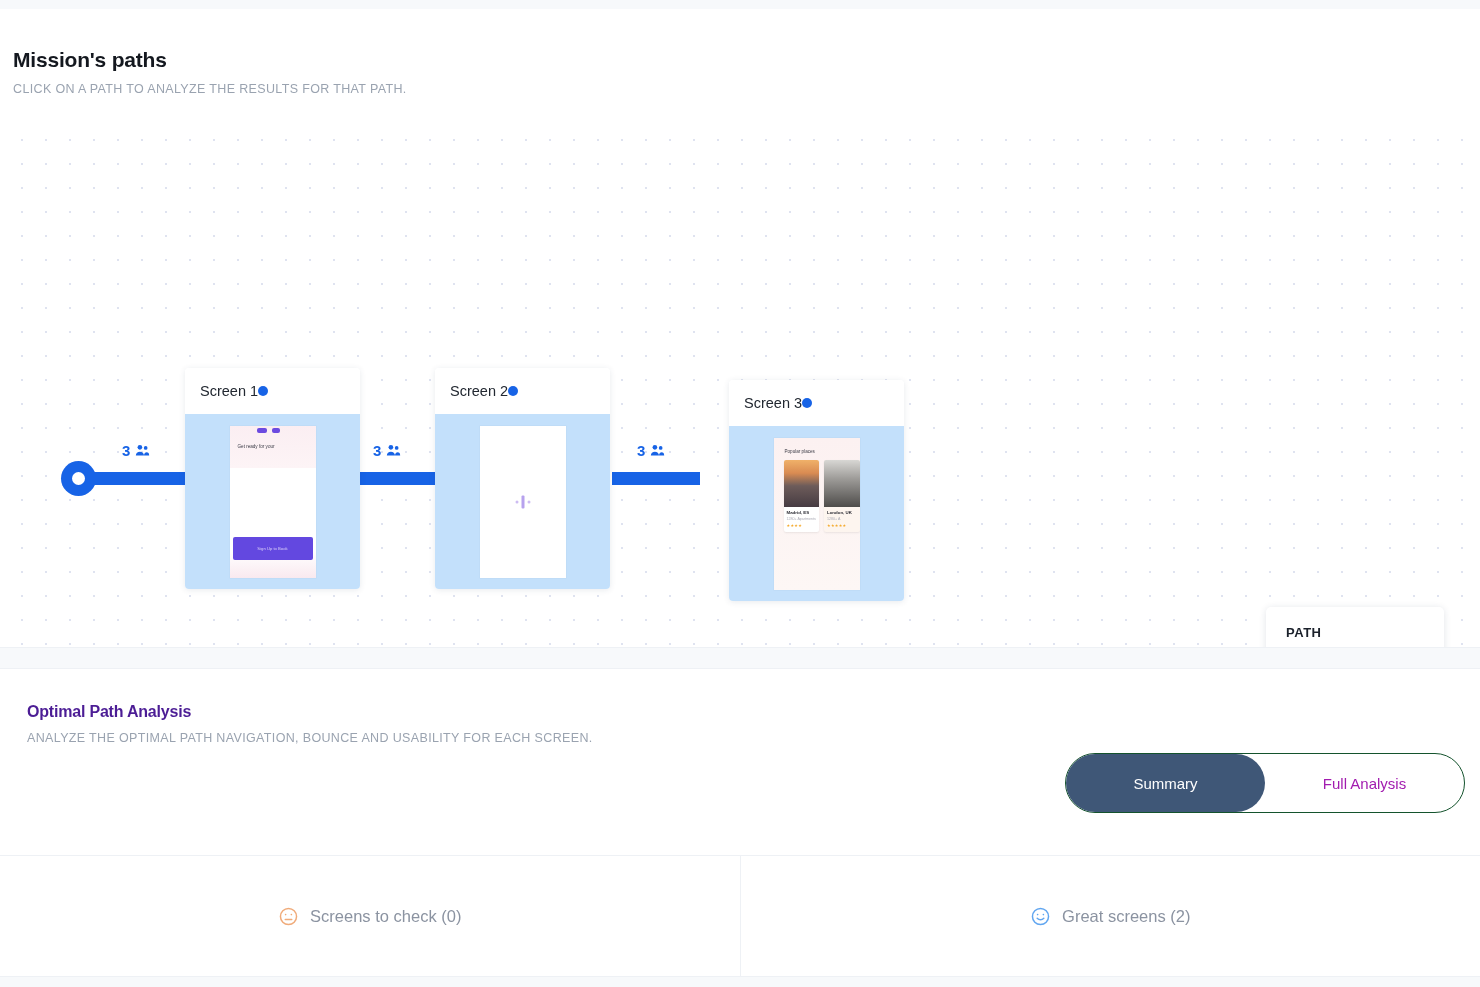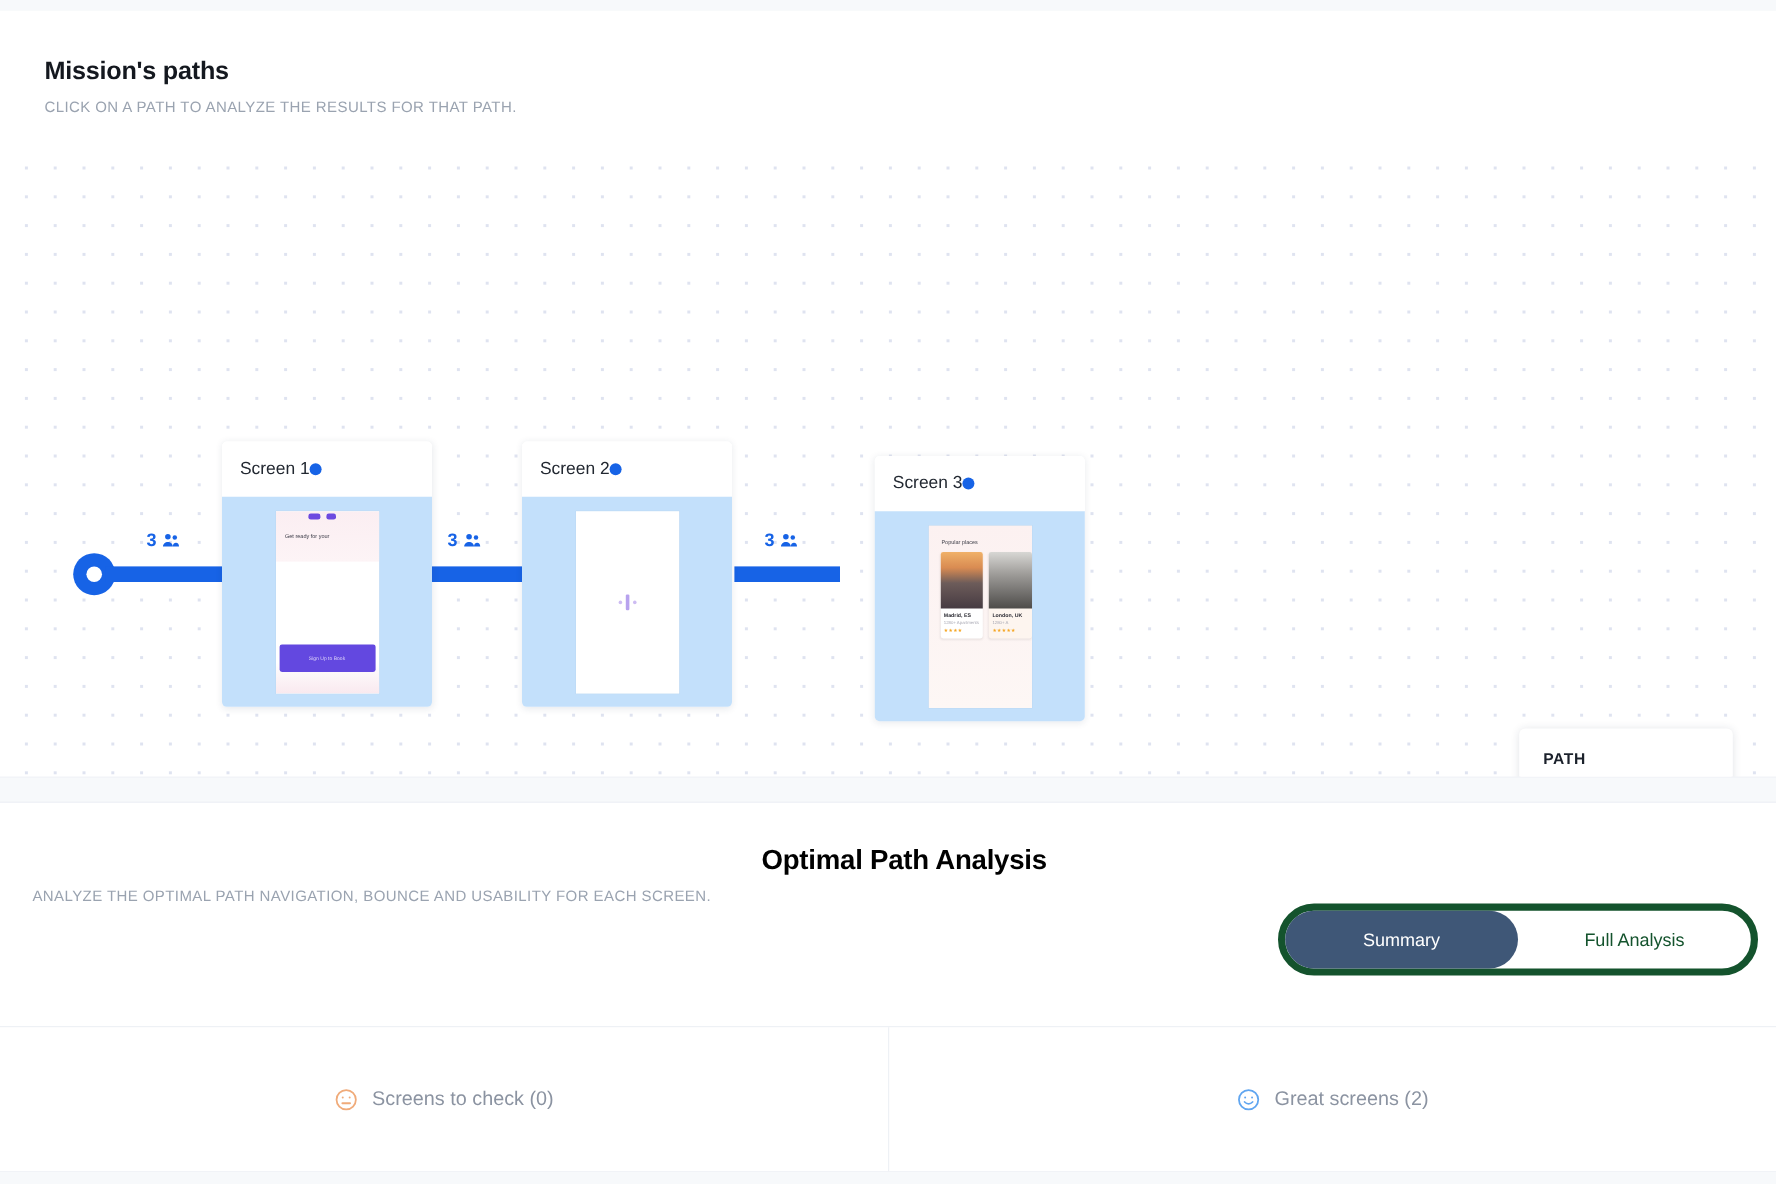--- a/index.html
+++ b/index.html
@@ -9,21 +9,21 @@
     font-family: "Liberation Sans", sans-serif;
     -webkit-font-smoothing: antialiased;
     overflow: hidden;
   }
   .page { position: relative; width: 1480px; height: 987px; background:#fff; }
 
   
   .top-strip { height: 9px; background: #f7f9fb; width: 100%; }
 
   
-  .section-head { padding: 38px 0 0 37px; }
+  .section-head { padding: 38px 0 0 13px; }
   .section-title {
     font-size: 21px; font-weight: bold; color: #14181f;
     letter-spacing: -0.2px; line-height: 26px;
   }
   .section-sub {
     margin-top: 9px;
     font-size: 12.5px; color: #9aa3b0; letter-spacing: .35px;
     text-transform: uppercase; font-weight: 500;
   }
 
@@ -135,34 +135,34 @@
     background:#fff; border-radius: 5px; padding: 18px 0 16px 20px;
     box-shadow: 0 1px 7px rgba(28,45,80,.13);
   }
   .legend-title { font-size: 13px; font-weight: bold; color:#1b212b; letter-spacing:.5px; margin-bottom: 14px; }
 
   
   .band { height: 22px; background:#f7f9fb; border-top:1px solid #eef1f5; border-bottom:1px solid #eef1f5; }
 
   
   .opa { position: relative; padding: 34px 0 0 27px; height: 154px; }
-  .opa-title { font-size: 23px; font-weight:bold; color:#000000; letter-spacing:-.2px;text-align:center; }
+  .opa-title { font-size: 16px; font-weight:bold; color:#4c1d95; letter-spacing:-.2px; }
   .opa-sub { margin-top: 10px; font-size:12.5px; color:#9aa3b0; letter-spacing:.35px; text-transform:uppercase; font-weight:500; }
 
   .toggle {
     position:absolute; right: 15px; top: 753px;
-    width: 400px; height: 60px; border:6px solid #14532d; border-radius: 30px;
+    width: 400px; height: 60px; border:1px solid #14532d; border-radius: 30px;
     background:#fff; display:flex; align-items:center;
   }
   .toggle .seg {
     flex:1; height: 100%; display:flex; align-items:center; justify-content:center;
     font-size: 15px; border-radius: 30px;
   }
   .toggle .seg.active { background:#3f5777; color:#ffffff; }
-  .toggle .seg.idle { color:#14532d; }
+  .toggle .seg.idle { color:#a21caf; }
 
   
   .tabs {
     position:absolute; left:0; top: 855px; width: 1480px; height: 122px;
     display:flex; border-top:1px solid #eef1f5; border-bottom:1px solid #eef1f5; background:#fff;
   }
   .tab {
     flex:1; display:flex; align-items:center; justify-content:center; gap: 11px;
     border-right:1px solid #eef1f5;
   }

